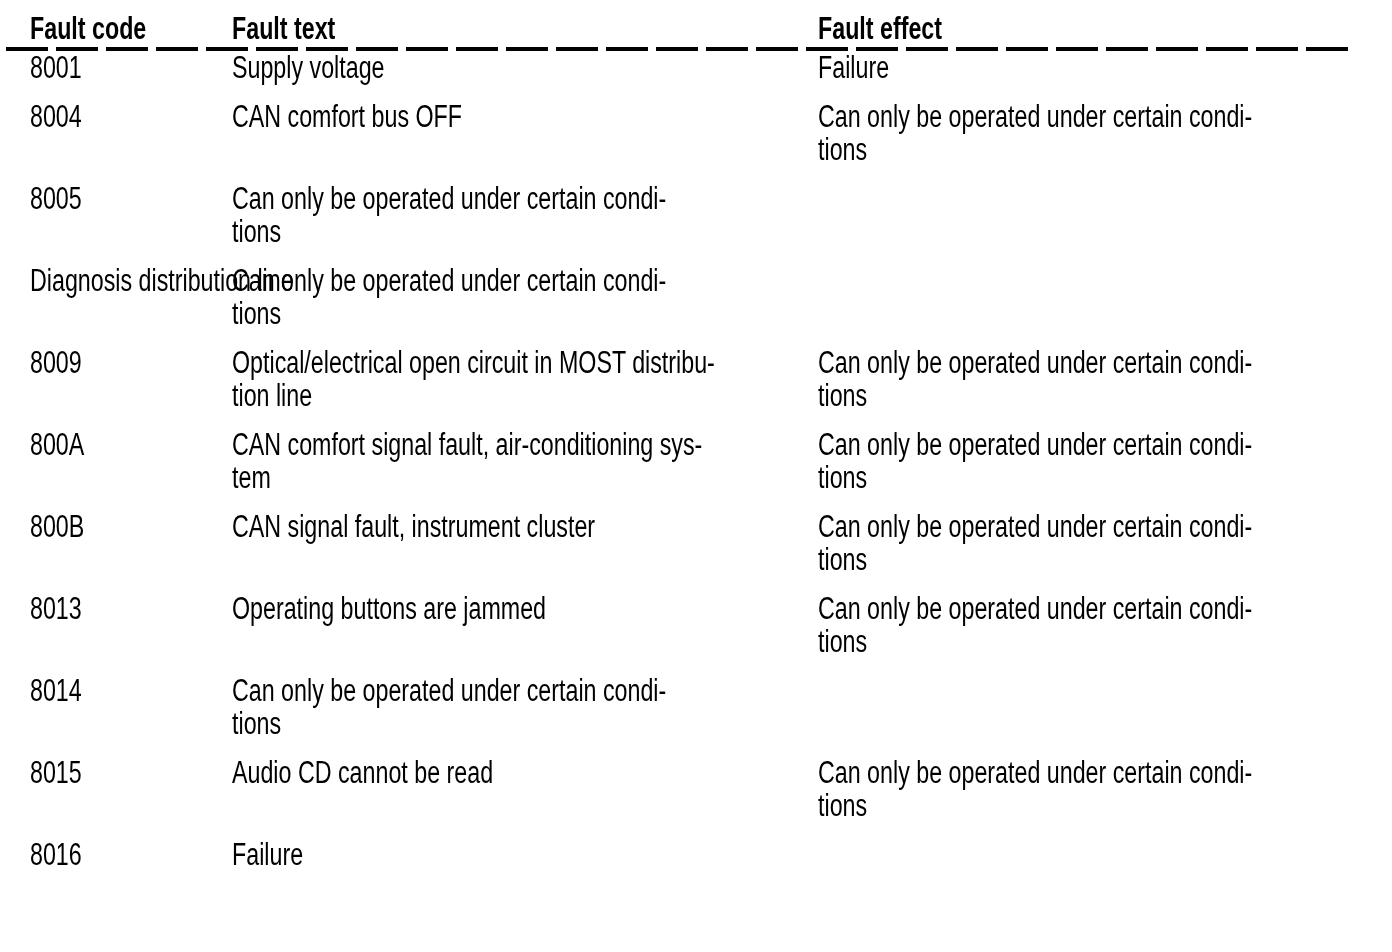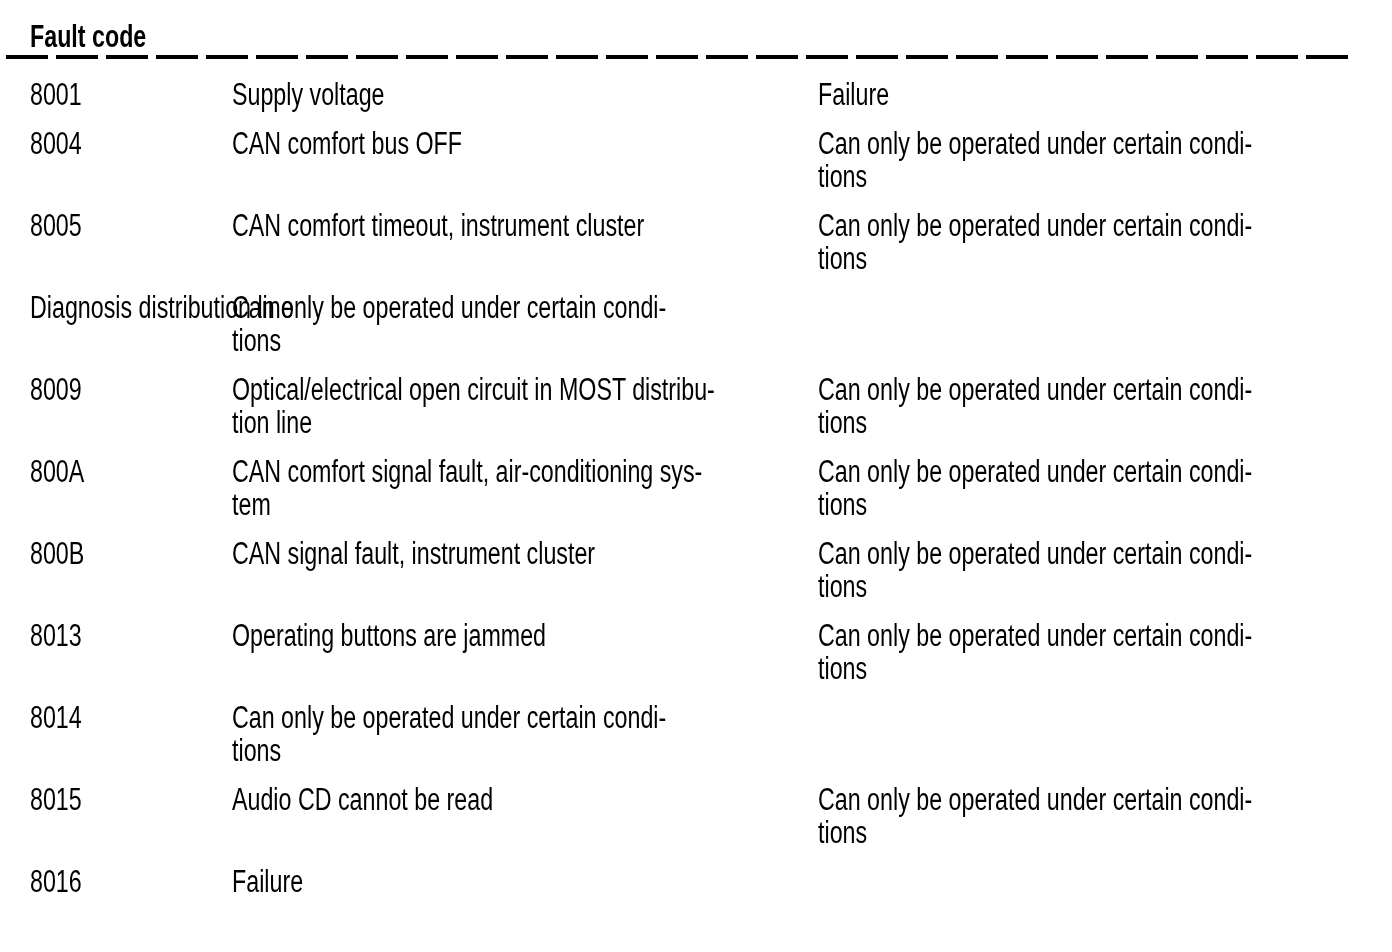--- a/index.html
+++ b/index.html
@@ -25,45 +25,51 @@
   
   .t {
     display: block;
     font-size: 31px;
     line-height: 33px;
     white-space: pre;            
     transform: scaleX(0.75);
     transform-origin: left top;
     letter-spacing: 0px;
   }
-  .header-row { padding-top: 20px; }
+  .header-row { padding-top: 12px; }
   .header-row .t { font-weight: bold; }
   .header-rule {
     position: relative;
     margin-left: 6px;
     margin-top: 2px;
     width: 1350px;
     height: 4px;
     
     background: repeating-linear-gradient(90deg,
       #000000 0px, #000000 42px,
       rgba(0,0,0,0) 42px, rgba(0,0,0,0) 50px);
   }
-  .table-body { padding-top: 19px; }
+  .table-body { padding-top: 0; }
   .table-body .grid-row { padding-bottom: 16px; }
 </style>
 </head>
 <body>
 
 <div class="page">
 
   <div class="grid-row header-row">
     <div class="cell">
       <span class="t">Fault code</span>
     </div>
+    <div class="cell">
+      <span class="t">Fault text</span>
+    </div>
+    <div class="cell">
+      <span class="t">Fault effect</span>
+    </div>
   </div>
 
   <div class="header-rule"></div>
 
   <div class="table-body">
   <div class="grid-row">
     <div class="cell c-code">
       <span class="t">8001</span>
     </div>
     <div class="cell c-text">
@@ -83,23 +89,20 @@
     </div>
     <div class="cell c-effect">
       <span class="t">Can only be operated under certain condi-
 tions</span>
     </div>
   </div>
 
   <div class="grid-row">
     <div class="cell c-code">
       <span class="t">8005</span>
-    </div>
-    <div class="cell c-text">
-      <span class="t">CAN comfort timeout, instrument cluster</span>
     </div>
     <div class="cell c-effect">
       <span class="t">Can only be operated under certain condi-
 tions</span>
     </div>
   </div>
 
   <div class="grid-row">
     <div class="cell c-text">
       <span class="t">Diagnosis distribution line</span>

